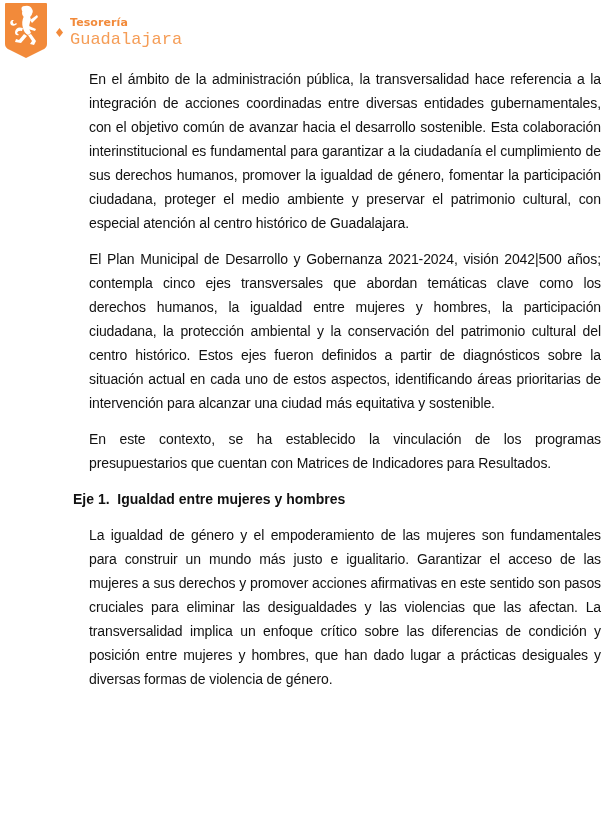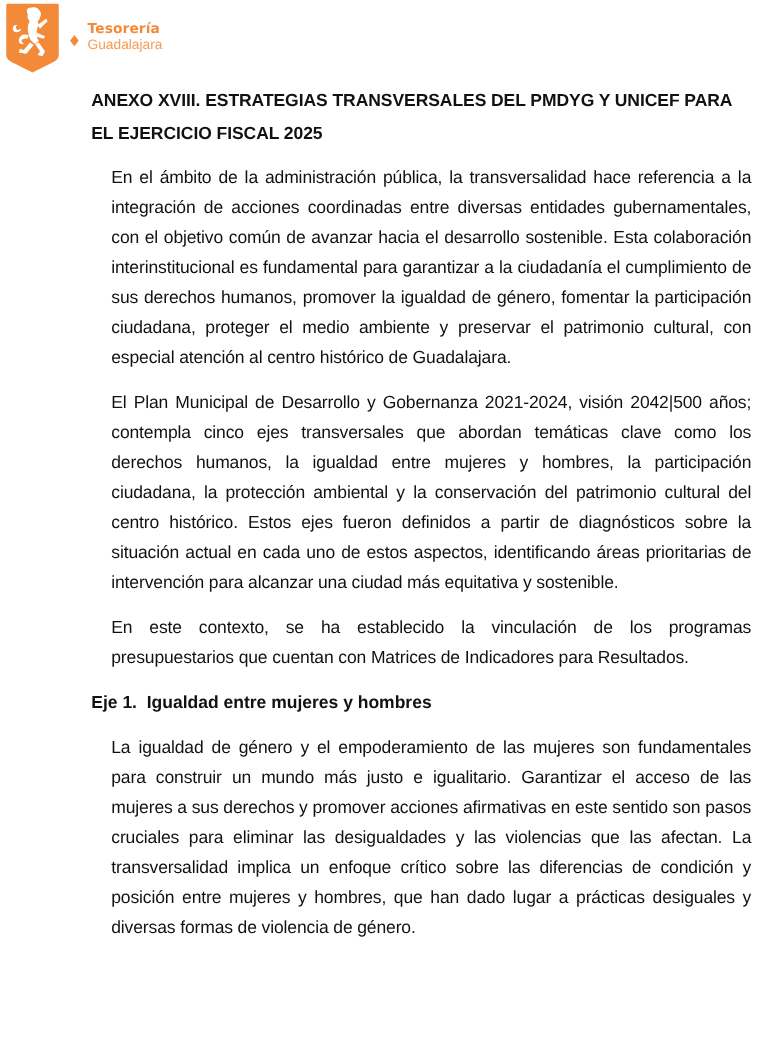--- a/index.html
+++ b/index.html
@@ -45,22 +45,22 @@
     .brand-title {
       display: block;
       font-family: "DejaVu Sans", sans-serif;
       font-weight: bold;
       font-size: 11px;
       color: #F28A3A;
       letter-spacing: 0.1px;
     }
     .brand-sub {
       display: block;
-      font-family: Liberation Sans, sans-serif;
-      font-size: 11px;
+      font-family: Liberation Mono, monospace;
+      font-size: 17px;
       color: #F59D57;
       margin-top: 3px;
     }
     .content {
       position: absolute;
       left: 73px;
       top: 67px;
       width: 528px;
     }
     .doc-title {
@@ -106,21 +106,20 @@
   <svg class="logo-dot" viewBox="0 0 7 9">
     <path d="M3.5 0 L7 4.5 L3.5 9 L0 4.5 Z" fill="#F28A3A"></path>
   </svg>
   <div class="brand">
     <span class="brand-title">Tesorería</span>
     <span class="brand-sub">Guadalajara</span>
   </div>
 </div>
 
 <div class="content">
-  <h1 class="doc-title">ANEXO XVIII. ESTRATEGIAS TRANSVERSALES DEL PMDYG Y UNICEF PARA EL EJERCICIO FISCAL 2025</h1>
 
   <p class="body">En el ámbito de la administración pública, la transversalidad hace referencia a la integración de acciones coordinadas entre diversas entidades gubernamentales, con el objetivo común de avanzar hacia el desarrollo sostenible. Esta colaboración interinstitucional es fundamental para garantizar a la ciudadanía el cumplimiento de sus derechos humanos, promover la igualdad de género, fomentar la participación ciudadana, proteger el medio ambiente y preservar el patrimonio cultural, con especial atención al centro histórico de Guadalajara.</p>
   <p class="body">El Plan Municipal de Desarrollo y Gobernanza 2021-2024, visión 2042|500 años; contempla cinco ejes transversales que abordan temáticas clave como los derechos humanos, la igualdad entre mujeres y hombres, la participación ciudadana, la protección ambiental y la conservación del patrimonio cultural del centro histórico. Estos ejes fueron definidos a partir de diagnósticos sobre la situación actual en cada uno de estos aspectos, identificando áreas prioritarias de intervención para alcanzar una ciudad más equitativa y sostenible.</p>
   <p class="body">En este contexto, se ha establecido la vinculación de los programas presupuestarios que cuentan con Matrices de Indicadores para Resultados.</p>
 
   <h2 class="section-heading">Eje 1.  Igualdad entre mujeres y hombres</h2>
 
   <p class="body">La igualdad de género y el empoderamiento de las mujeres son fundamentales para construir un mundo más justo e igualitario. Garantizar el acceso de las mujeres a sus derechos y promover acciones afirmativas en este sentido son pasos cruciales para eliminar las desigualdades y las violencias que las afectan. La transversalidad implica un enfoque crítico sobre las diferencias de condición y posición entre mujeres y hombres, que han dado lugar a prácticas desiguales y diversas formas de violencia de género.</p>
 </div>
 

